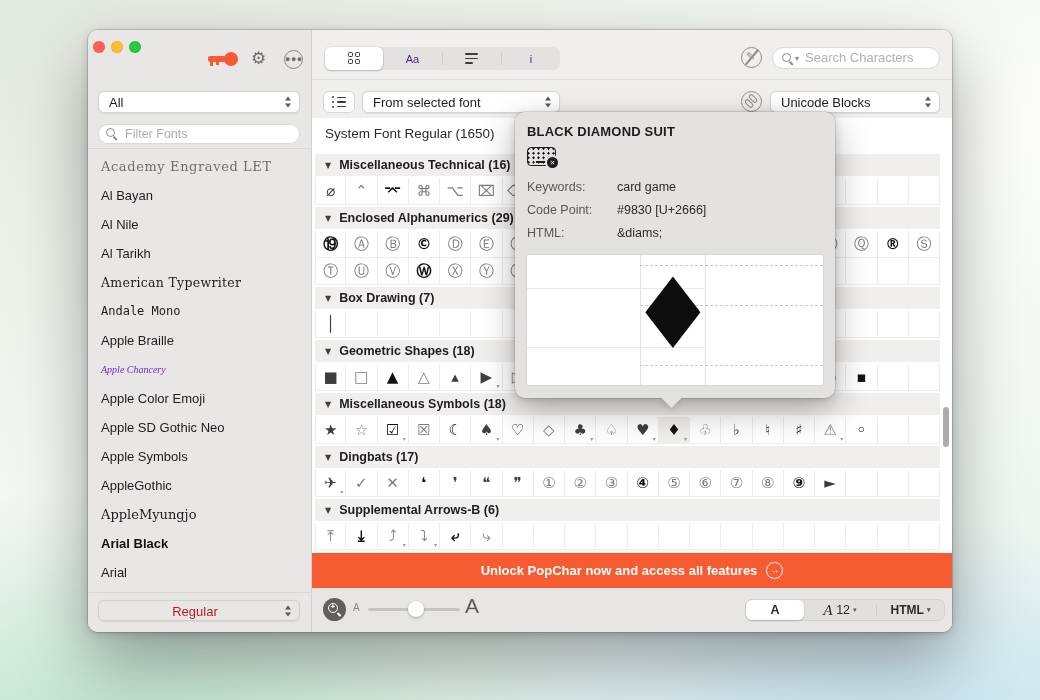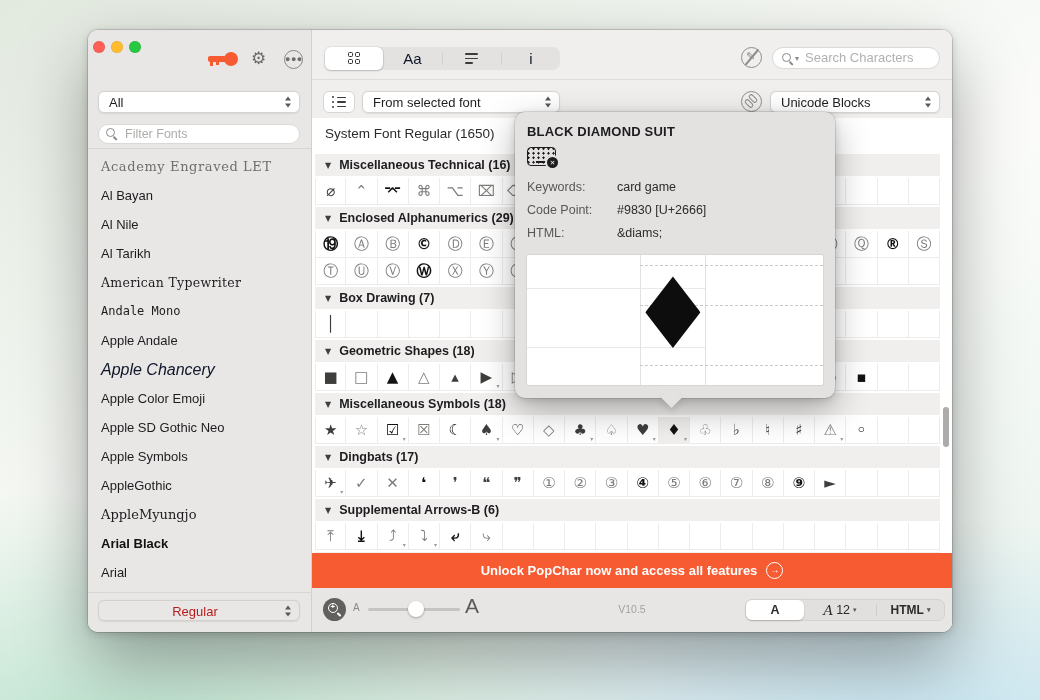--- a/index.html
+++ b/index.html
@@ -41,31 +41,31 @@
   .mag::after{content:"";position:absolute;left:8px;top:8px;width:1.8px;height:4.5px;background:#8a8886;border-radius:1px;transform:rotate(-45deg);}
   .filter-field .mag{left:7px;top:3px;}
   .side-div1{position:absolute;left:0;top:118px;width:224px;height:1px;background:#d8d6d4;}
   .side-div2{position:absolute;left:0;top:562px;width:224px;height:1px;background:#d8d6d4;}
   .font-list{position:absolute;left:0;top:122px;width:223px;height:440px;overflow:hidden;}
   .font-item{height:29px;line-height:29px;padding-left:13px;white-space:nowrap;}
   .f-sans{font-size:13px;color:#1d1d1f;}
   .f-engraved{font-family:"DejaVu Serif",serif;font-size:13px;color:#6f6f6d;letter-spacing:.6px;}
   .f-typewriter{font-family:"DejaVu Serif",serif;font-size:12.5px;color:#1d1d1f;letter-spacing:.3px;}
   .f-mono{font-family:"DejaVu Sans Mono",monospace;font-size:12px;color:#1d1d1f;}
-  .f-chancery{font-family:Liberation Sans, sans-serif;font-style:italic;font-size:16px;color:#0f172a;}
+  .f-chancery{font-family:Liberation Serif, serif;font-style:italic;font-size:10px;color:#6d28d9;}
   .f-myungjo{font-family:"DejaVu Serif",serif;font-size:13px;color:#1d1d1f;}
   .f-black{font-size:13px;color:#111;font-weight:800;}
   .style-popup{left:10px;top:570px;width:202px;height:21px;background:#e9e7e6;border-color:#d2d0ce;}
   .style-popup .val{text-align:center;left:16px;right:24px;color:#b91c1c;}
   
   .main{position:absolute;left:224px;top:0;width:640px;height:602px;background:#fff;}
   .toolbar-bg{position:absolute;left:0;top:0;width:640px;height:88px;background:#f1efed;}
   .toolbar-div{position:absolute;left:0;top:49px;width:640px;height:1px;background:#dedcda;}
   .seg-ctl{position:absolute;left:13px;top:17px;width:235px;height:23px;background:#e4e2e0;border-radius:7px;display:flex;align-items:center;}
-  .seg{flex:1 1 0;height:23px;display:flex;align-items:center;justify-content:center;position:relative;color:#0f172a;font-size:15px;}
+  .seg{flex:1 1 0;height:23px;display:flex;align-items:center;justify-content:center;position:relative;color:#4c1d95;font-size:11px;}
   .seg.sel{background:#fff;border-radius:6px;box-shadow:0 1px 2px rgba(0,0,0,.18);outline:.5px solid rgba(0,0,0,.06);}
   .seg-sep{width:1px;height:12px;background:#d0cecc;}
   .grid-ico{width:13px;height:13px;display:grid;grid-template-columns:5px 5px;grid-template-rows:5px 5px;gap:2px;}
   .grid-ico span{border:1.4px solid #2e2e2e;border-radius:1.5px;box-sizing:border-box;}
   .lines-ico{display:flex;flex-direction:column;gap:2.5px;align-items:flex-start;}
   .lines-ico span{height:1.7px;background:#3c3c3c;border-radius:1px;}
   .lines-ico .l1{width:13px;} .lines-ico .l2{width:13px;} .lines-ico .l3{width:8px;}
   .search-field{position:absolute;left:460px;top:17px;width:168px;height:22px;background:#fff;border:1px solid #dbd9d7;border-radius:11px;box-sizing:border-box;}
   .search-field .mag{left:9px;top:5px;}
   .search-field .sv{position:absolute;left:22px;top:6px;font-size:8px;color:#8a8886;}
@@ -167,21 +167,21 @@
     </div>
 
     <div class="side-div1"></div>
     <div class="font-list">
         <div class="font-item f-engraved">Academy Engraved LET</div>
         <div class="font-item f-sans">Al Bayan</div>
         <div class="font-item f-sans">Al Nile</div>
         <div class="font-item f-sans">Al Tarikh</div>
         <div class="font-item f-typewriter">American Typewriter</div>
         <div class="font-item f-mono">Andale Mono</div>
-        <div class="font-item f-sans">Apple Andale</div>
+        <div class="font-item f-sans">Apple Braille</div>
         <div class="font-item f-chancery">Apple Chancery</div>
         <div class="font-item f-sans">Apple Color Emoji</div>
         <div class="font-item f-sans">Apple SD Gothic Neo</div>
         <div class="font-item f-sans">Apple Symbols</div>
         <div class="font-item f-sans">AppleGothic</div>
         <div class="font-item f-myungjo">AppleMyungjo</div>
         <div class="font-item f-black">Arial Black</div>
         <div class="font-item f-sans">Arial</div>
       </div>
     <div class="side-div2"></div>
@@ -706,21 +706,20 @@
     </div>
 
     <div class="statusbar">
       <div class="zoom-btn">
           <span class="plus">+</span>
         </div>
       <span class="sizeA-small">A</span>
       <div class="slider-track"></div>
       <div class="slider-knob"></div>
       <span class="sizeA-large">A</span>
-      <div class="version">V10.5</div>
 
       <div class="fmt-seg">
         <div class="fseg a">
           <span>A</span>
         </div>
         <div class="fseg mid">
           <span class="ita">A</span>
           <span>12</span>
           <span class="dn">▾</span>
         </div>

